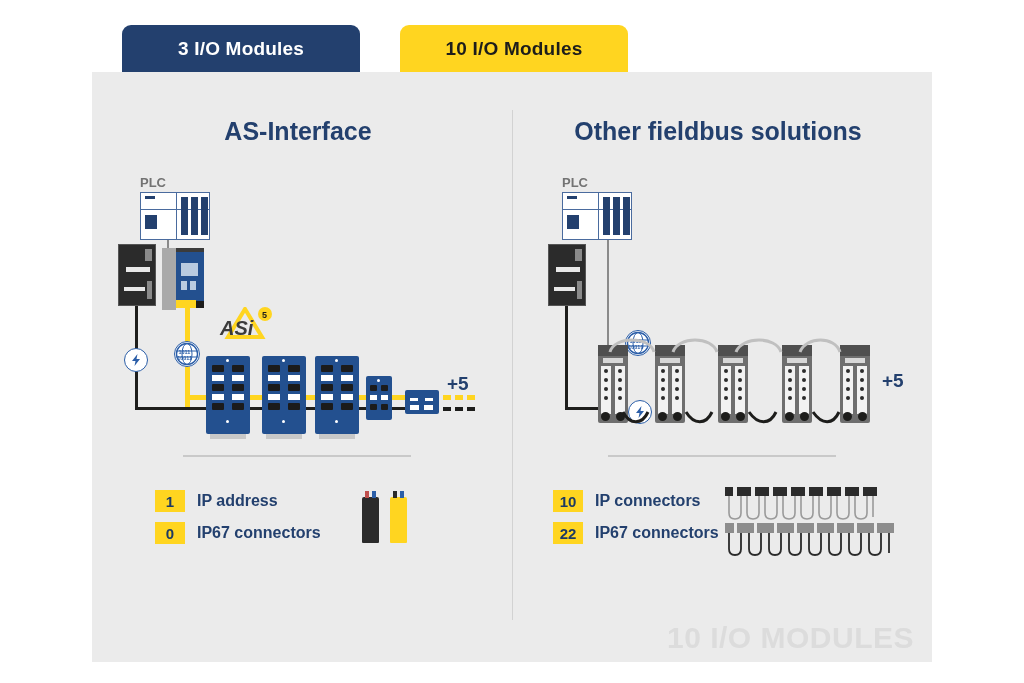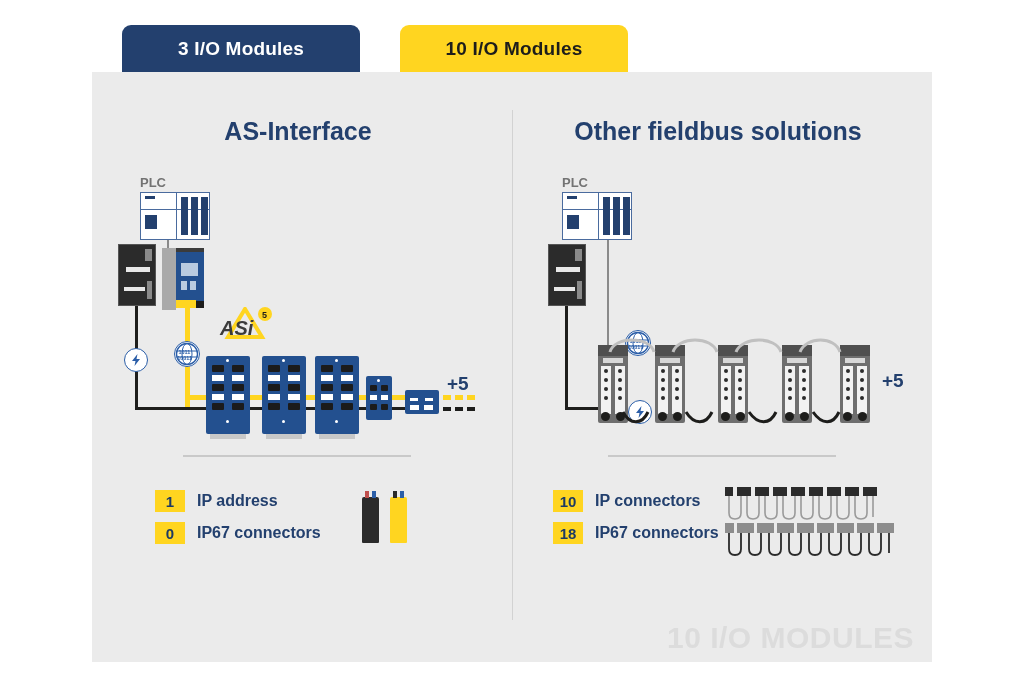--- a/index.html
+++ b/index.html
@@ -461,21 +461,21 @@
       <div class="tip" style="left:10px; background:#2b5ea8;"></div>
     </div>
   </div>
 
   <div class="legend" style="left:553px; top:488px;">
     <div class="legend-row">
       <div class="legend-badge">10</div>
       <div class="legend-text">IP connectors</div>
     </div>
     <div class="legend-row">
-      <div class="legend-badge">18</div>
+      <div class="legend-badge">22</div>
       <div class="legend-text">IP67 connectors</div>
     </div>
   </div>
 
   <svg class="conn-group" style="left:724px; top:487px; width:170px; height:36px;" width="170" height="36">
     <g fill="none" stroke="#9a9a9a" stroke-width="1.6">
       <path d="M5,8 L5,26 Q5,32 11,32 Q17,32 17,26 L17,8"></path>
       <path d="M23,8 L23,26 Q23,32 29,32 Q35,32 35,26 L35,8"></path>
       <path d="M41,8 L41,26 Q41,32 47,32 Q53,32 53,26 L53,8"></path>
       <path d="M59,8 L59,26 Q59,32 65,32 Q71,32 71,26 L71,8"></path>

